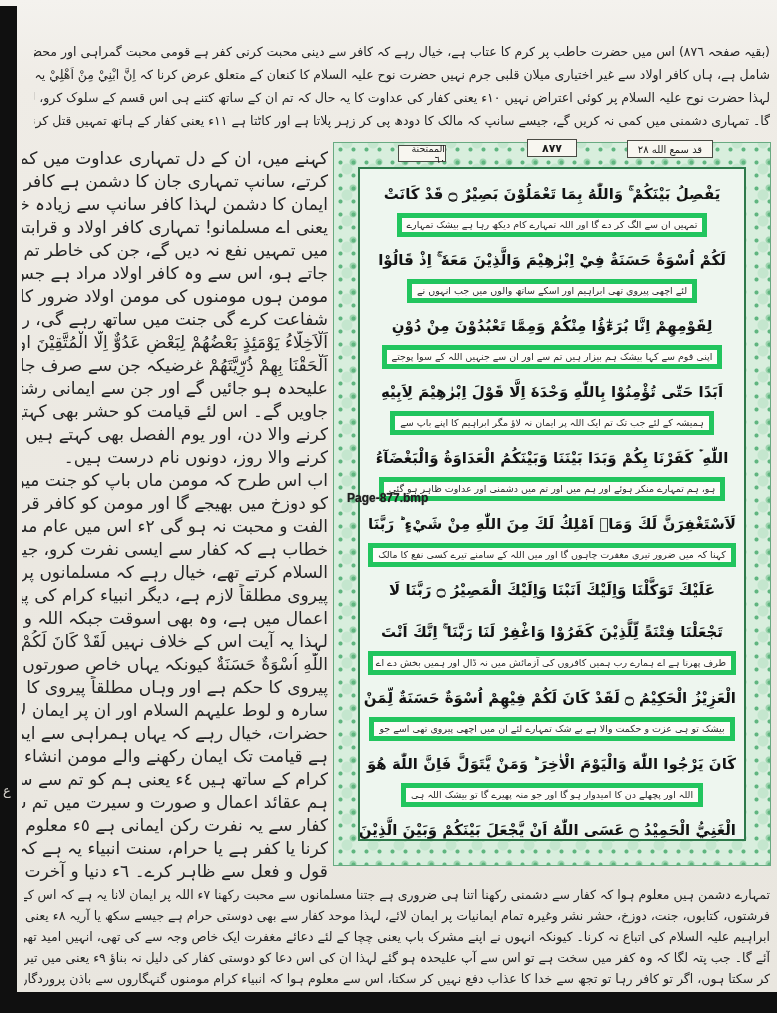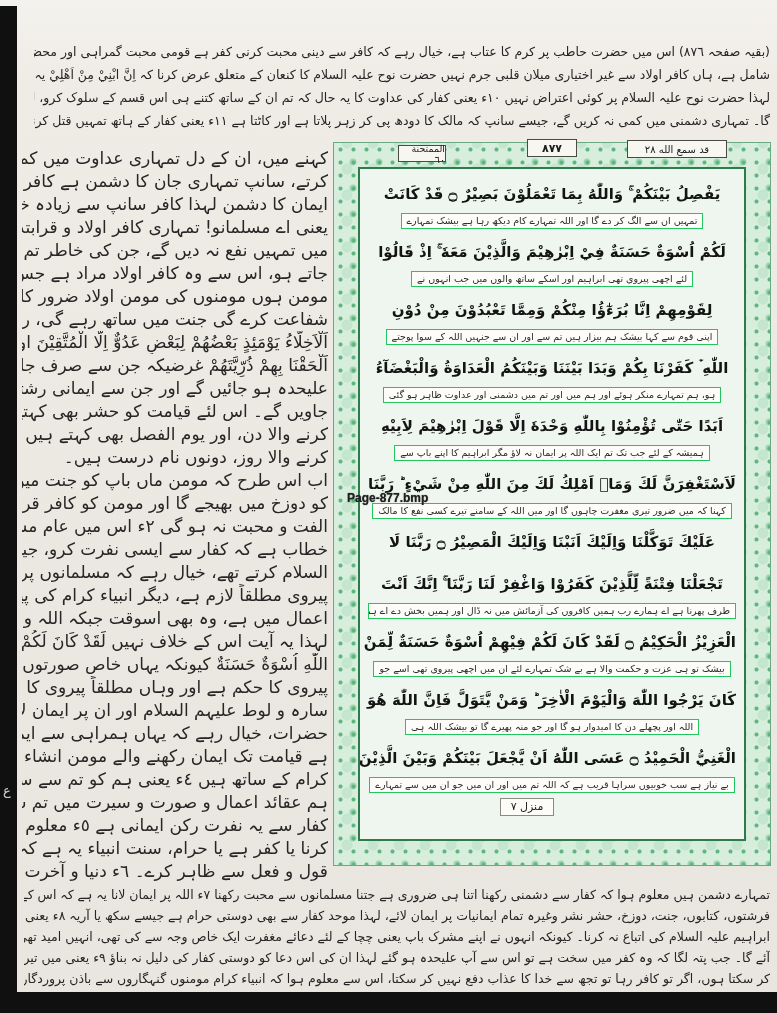--- a/index.html
+++ b/index.html
@@ -51,39 +51,39 @@
   }
   .verse-row{margin-bottom:5px;}
   .verse-ar{
     direction:rtl;text-align:center;
     font-size:15px;font-weight:bold;line-height:37px;
     white-space:nowrap;color:#141414;
   }
   .verse-ur{display:flex;justify-content:center;}
   .verse-ur span{
     direction:rtl;display:inline-block;max-width:100%;
-    background:#fdfcf8;border:1px solid #22c55e;
+    background:#fdfcf8;border:5px solid #22c55e;
     font-size:9.5px;line-height:14px;padding:0 5px;
     white-space:nowrap;overflow:hidden;color:#2a2a2a;
   }
   .manzil-wrap{display:flex;justify-content:center;margin-top:1px;}
   .manzil-box{
     transform:translateX(-25px);
     background:#fdfcf8;border:1px solid #8a8a80;
     font-size:11px;line-height:16px;padding:0 10px;direction:rtl;color:#222;
   }
 
   
   .hbox{
     position:absolute;box-sizing:border-box;
     background:#f8f6f0;border:1px solid #4a4a44;
     display:flex;align-items:center;justify-content:center;
     direction:rtl;color:#1c1c1c;z-index:3;
   }
-  .hbox.juz{left:627px;top:140px;width:100px;height:18px;font-size:10px;}
+  .hbox.juz{left:627px;top:140px;width:86px;height:18px;font-size:10px;}
   .hbox.pageno{left:527px;top:139px;width:50px;height:18px;font-size:11px;font-weight:bold;letter-spacing:3px;}
   .hbox.surah{left:398px;top:145px;width:48px;height:17px;font-size:9.5px;}
 
   
   .file-label{
     position:absolute;left:347px;top:491px;z-index:6;
     font-family:"Liberation Sans", sans-serif;
     font-size:12px;font-weight:bold;color:#1f1f1f;
     text-shadow:0 0 1px #444;
   }
@@ -154,29 +154,29 @@
               <span>لئے اچھی پیروی تھی ابراہیم اور اسکے ساتھ والوں میں جب انہوں نے</span>
             </div>
           </div>
           <div class="verse-row">
             <div class="verse-ar">لِقَوْمِهِمْ اِنَّا بُرَءٰٓؤُا مِنْكُمْ وَمِمَّا تَعْبُدُوْنَ مِنْ دُوْنِ</div>
             <div class="verse-ur">
               <span>اپنی قوم سے کہا بیشک ہم بیزار ہیں تم سے اور ان سے جنہیں اللہ کے سوا پوجتے</span>
             </div>
           </div>
           <div class="verse-row">
+            <div class="verse-ar">اَبَدًا حَتّٰى تُؤْمِنُوْا بِاللّٰهِ وَحْدَهٗ اِلَّا قَوْلَ اِبْرٰهِيْمَ لِاَبِيْهِ</div>
+            <div class="verse-ur">
+              <span>ہمیشہ کے لئے جب تک تم ایک اللہ پر ایمان نہ لاؤ مگر ابراہیم کا اپنے باپ سے</span>
+            </div>
+          </div>
+          <div class="verse-row">
             <div class="verse-ar">اللّٰهِ ۡ كَفَرْنَا بِكُمْ وَبَدَا بَيْنَنَا وَبَيْنَكُمُ الْعَدَاوَةُ وَالْبَغْضَآءُ</div>
             <div class="verse-ur">
               <span>ہو، ہم تمہارے منکر ہوئے اور ہم میں اور تم میں دشمنی اور عداوت ظاہر ہو گئی</span>
-            </div>
-          </div>
-          <div class="verse-row">
-            <div class="verse-ar">اَبَدًا حَتّٰى تُؤْمِنُوْا بِاللّٰهِ وَحْدَهٗ اِلَّا قَوْلَ اِبْرٰهِيْمَ لِاَبِيْهِ</div>
-            <div class="verse-ur">
-              <span>ہمیشہ کے لئے جب تک تم ایک اللہ پر ایمان نہ لاؤ مگر ابراہیم کا اپنے باپ سے</span>
             </div>
           </div>
           <div class="verse-row">
             <div class="verse-ar">لَاَسْتَغْفِرَنَّ لَكَ وَمَاۤ اَمْلِكُ لَكَ مِنَ اللّٰهِ مِنْ شَيْءٍ ؕ رَبَّنَا</div>
             <div class="verse-ur">
               <span>کہنا کہ میں ضرور تیری مغفرت چاہوں گا اور میں اللہ کے سامنے تیرے کسی نفع کا مالک</span>
             </div>
           </div>
           <div class="verse-row">
             <div class="verse-ar">عَلَيْكَ تَوَكَّلْنَا وَاِلَيْكَ اَنَبْنَا وَاِلَيْكَ الْمَصِيْرُ ۝ رَبَّنَا لَا</div>

